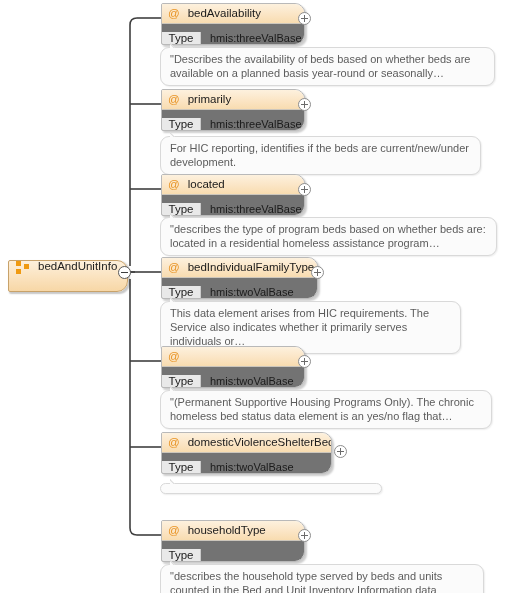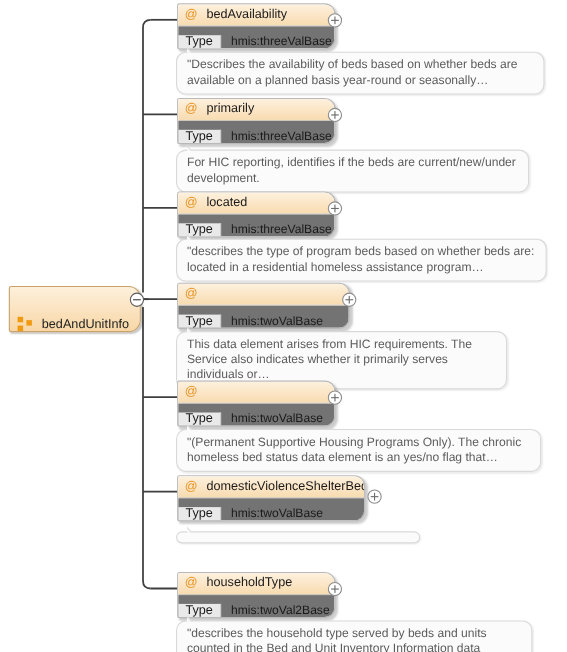--- a/index.html
+++ b/index.html
@@ -28,24 +28,24 @@
     top: 0;
     width: 515px;
     height: 593px;
   }
 
   
   .root-node {
     position: absolute;
     left: 8px;
     top: 260px;
-    height: 42px;
+    height: 32px;
     box-sizing: border-box;
     display: flex;
-    align-items: flex-end;
+    align-items: flex-start;
     padding: 0 10px 0 7px;
     border: 1px solid #c8a26a;
     border-radius: 2px 11px 11px 2px;
     background: linear-gradient(to bottom, #fdf0dc 0%, #fbe4c2 48%, #f7d7a6 100%);
     box-shadow: 1.5px 1.5px 1.5px rgba(0,0,0,0.22);
   }
   .root-icon {
     width: 13px;
     height: 13px;
     position: relative;
@@ -270,20 +270,21 @@
   </div>
   <div class="toggle plus" style="left:298px; top:183px;"></div>
   <div class="annotation" style="left:160px; top:217px; width:337px;">
     <span class="notch"></span>
     <span>"describes the type of program beds based on whether beds are: located in a residential homeless assistance program…</span>
   </div>
 
   <div class="attr-node" style="left:161px; top:257px; width:157px;">
     <div class="attr-head">
       <span class="at-sign">@</span>
+      <span class="attr-name">bedIndividualFamilyType</span>
     </div>
     <div class="attr-type-row">
       <span class="type-key">Type</span>
       <span class="type-val">hmis:twoValBase</span>
     </div>
   </div>
   <div class="toggle plus" style="left:311px; top:266px;"></div>
   <div class="annotation" style="left:160px; top:301px; width:301px;">
     <span class="notch"></span>
     <span>This data element arises from HIC requirements. The Service also indicates whether it primarily serves individuals or…</span>
@@ -319,21 +320,20 @@
     <span class="notch"></span>
   </div>
 
   <div class="attr-node" style="left:161px; top:520px; width:144px;">
     <div class="attr-head">
       <span class="at-sign">@</span>
       <span class="attr-name">householdType</span>
     </div>
     <div class="attr-type-row">
       <span class="type-key">Type</span>
-      <span class="type-val">hmis:twoVal2Base</span>
     </div>
   </div>
   <div class="toggle plus" style="left:298px; top:529px;"></div>
   <div class="annotation" style="left:160px; top:564px; width:324px;">
     <span class="notch"></span>
     <span>"describes the household type served by beds and units counted in the Bed and Unit Inventory Information data elements"</span>
   </div>
 
 </div>
 

